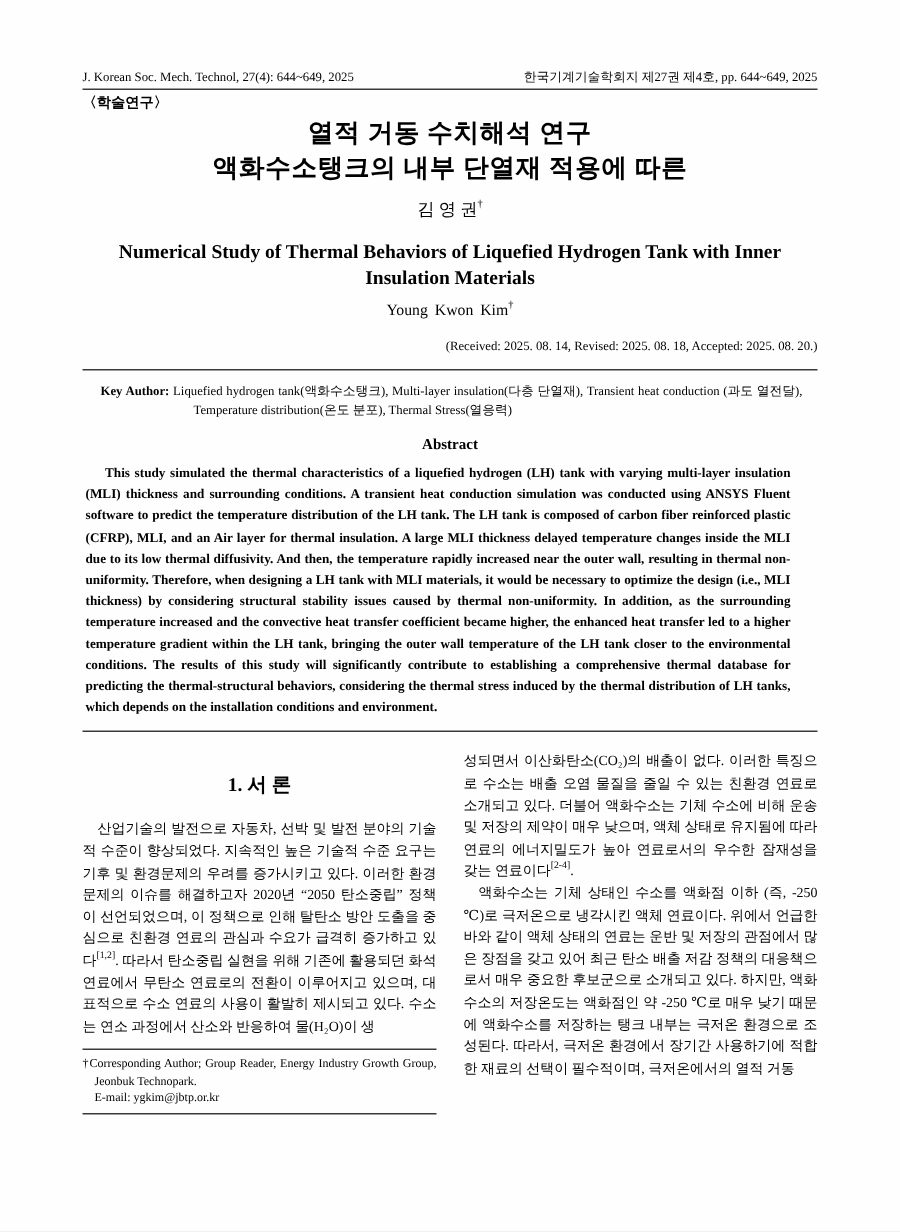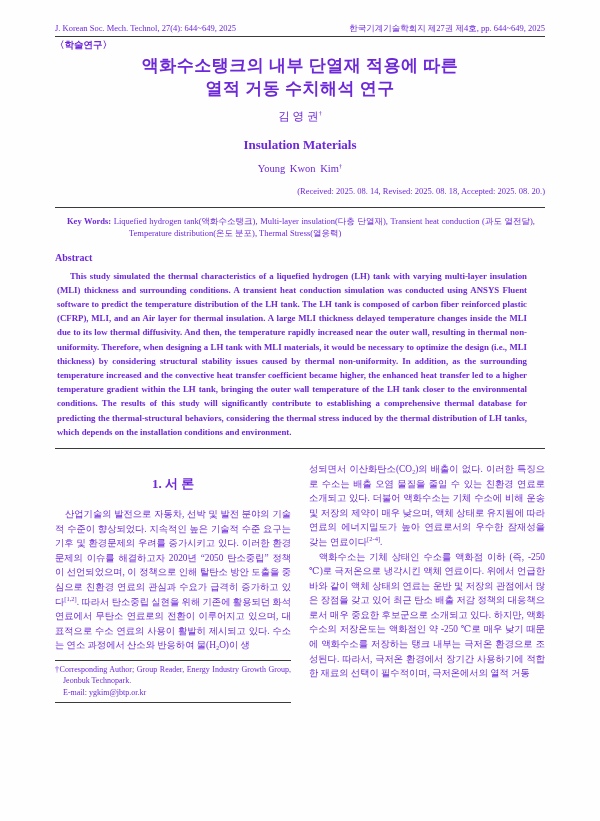--- a/index.html
+++ b/index.html
@@ -3,43 +3,43 @@
 <meta charset="utf-8">
 <style>
   html, body { margin: 0; padding: 0; background: #e8e8e8; }
   .page {
     position: relative;
     width: 600px;
     height: 821px;
     margin: 0 auto;
     background: #fefefe;
     box-sizing: border-box;
-    padding: 23px 55px 0 55px;
+    padding: 46px 55px 0 55px;
     font-family: "Liberation Serif", "DejaVu Serif", serif;
-    color: #6d28d9;
+    color: #000000;
     overflow: hidden;
   }
   
   .jheader-row { display: flex; justify-content: space-between; font-size: 8.5px; line-height: 11px; }
   .jheader-row.first { border-bottom: 1px solid #3a3a3a; padding-bottom: 2px; }
   .jheader-row.second { padding-top: 2px; }
   
   .article-type { margin-top: 2px; font-size: 9.5px; font-weight: bold; }
   
   .title-kr { margin-top: 2px; text-align: center; font-size: 17px; font-weight: bold; line-height: 23px; letter-spacing: 0.5px; }
   .author-kr { margin-top: 9px; text-align: center; font-size: 11.5px; }
   .title-en { margin-top: 13px; text-align: center; font-size: 13px; font-weight: bold; line-height: 16.5px; }
   .author-en { margin-top: 9px; text-align: center; font-size: 10.5px; word-spacing: 2px; }
   .dates { margin-top: 12px; text-align: right; font-size: 8.5px; }
   sup.dagger { font-size: 7px; vertical-align: super; line-height: 0; }
   
   .top-rule { border: none; border-top: 1px solid #3a3a3a; margin: 11px 0 0 0; }
   .keywords { margin: 7px 10px 0 12px; font-size: 8.5px; line-height: 12.5px; text-align: justify; padding-left: 62px; text-indent: -62px; }
   .keywords .kw-label { font-weight: bold; }
-  .abstract-heading { margin-top: 12px; text-align: left; font-size: 10px; font-weight: bold; }
+  .abstract-heading { margin-top: 12px; text-align: center; font-size: 10px; font-weight: bold; }
   .abstract-body { margin: 6px 18px 0 2px; font-size: 8.8px; line-height: 14.2px; text-align: justify; text-indent: 13px; font-weight: bold; }
   .mid-rule { border: none; border-top: 1px solid #3a3a3a; margin: 9px 0 0 0; }
   
   .columns { display: flex; gap: 18px; margin-top: 13px; }
   .col { width: 236px; }
   .section-heading { text-align: center; font-size: 13px; font-weight: bold; margin: 13px 0 14px 0; }
   .col-para { margin: 0; font-size: 9.3px; line-height: 14.6px; text-align: justify; }
   .col-para.indent { text-indent: 10px; }
   sup.cite { font-size: 6.5px; vertical-align: super; line-height: 0; }
   
@@ -55,37 +55,38 @@
   <div class="jheader">
     <div class="jheader-row first">
       <span>J. Korean Soc. Mech. Technol, 27(4): 644~649, 2025</span>
       <span>한국기계기술학회지 제27권 제4호, pp. 644~649, 2025</span>
     </div>
   </div>
 
   <div class="article-type">〈학술연구〉</div>
 
   <div class="title-kr">
+    <div>열적 거동 수치해석 연구</div>
     <div>액화수소탱크의 내부 단열재 적용에 따른</div>
-    <div>열적 거동 수치해석 연구</div>
   </div>
 
   <div class="author-kr"><span>김   영   권</span><sup class="dagger">†</sup></div>
 
   <div class="title-en">
+    <div>Numerical Study of Thermal Behaviors of Liquefied Hydrogen Tank with Inner</div>
     <div>Insulation Materials</div>
   </div>
 
   <div class="author-en"><span>Young Kwon Kim</span><sup class="dagger">†</sup></div>
 
   <div class="dates">(Received:  2025. 08. 14,  Revised:  2025. 08. 18,  Accepted:  2025. 08. 20.)</div>
 
   <hr class="top-rule">
 
-  <div class="keywords"><span class="kw-label">Key Words:</span><span> Liquefied hydrogen tank(액화수소탱크), Multi-layer insulation(다층 단열재), Transient heat conduction (과도 열전달), Temperature distribution(온도 분포), Thermal Stress(열응력)</span></div>
+  <div class="keywords"><span class="kw-label">Key Author:</span><span> Liquefied hydrogen tank(액화수소탱크), Multi-layer insulation(다층 단열재), Transient heat conduction (과도 열전달), Temperature distribution(온도 분포), Thermal Stress(열응력)</span></div>
 
   <div class="abstract-heading">Abstract</div>
   <p class="abstract-body">This study simulated the thermal characteristics of a liquefied hydrogen (LH) tank with varying multi-layer insulation (MLI) thickness and surrounding conditions. A transient heat conduction simulation was conducted using ANSYS Fluent software to predict the temperature distribution of the LH tank. The LH tank is composed of carbon fiber reinforced plastic (CFRP), MLI, and an Air layer for thermal insulation. A large MLI thickness delayed temperature changes inside the MLI due to its low thermal diffusivity. And then, the temperature rapidly increased near the outer wall, resulting in thermal non-uniformity. Therefore, when designing a LH tank with MLI materials, it would be necessary to optimize the design (i.e., MLI thickness) by considering structural stability issues caused by thermal non-uniformity. In addition, as the surrounding temperature increased and the convective heat transfer coefficient became higher, the enhanced heat transfer led to a higher temperature gradient within the LH tank, bringing the outer wall temperature of the LH tank closer to the environmental conditions. The results of this study will significantly contribute to establishing a comprehensive thermal database for predicting the thermal-structural behaviors, considering the thermal stress induced by the thermal distribution of LH tanks, which depends on the installation conditions and environment.</p>
 
   <hr class="mid-rule">
 
   <div class="columns">
     <div class="col">
       <div class="section-heading">1. 서 론</div>
       <p class="col-para indent"><span>산업기술의 발전으로 자동차, 선박 및 발전 분야의 기술적 수준이 향상되었다. 지속적인 높은 기술적 수준 요구는 기후 및 환경문제의 우려를 증가시키고 있다. 이러한 환경문제의 이슈를 해결하고자 2020년 “2050 탄소중립” 정책이 선언되었으며, 이 정책으로 인해 탈탄소 방안 도출을 중심으로 친환경 연료의 관심과 수요가 급격히 증가하고 있다</span><sup class="cite">[1,2]</sup><span>. 따라서 탄소중립 실현을 위해 기존에 활용되던 화석연료에서 무탄소 연료로의 전환이 이루어지고 있으며, 대표적으로 수소 연료의 사용이 활발히 제시되고 있다. 수소는 연소 과정에서 산소와 반응하여 물(H₂O)이 생</span></p>

